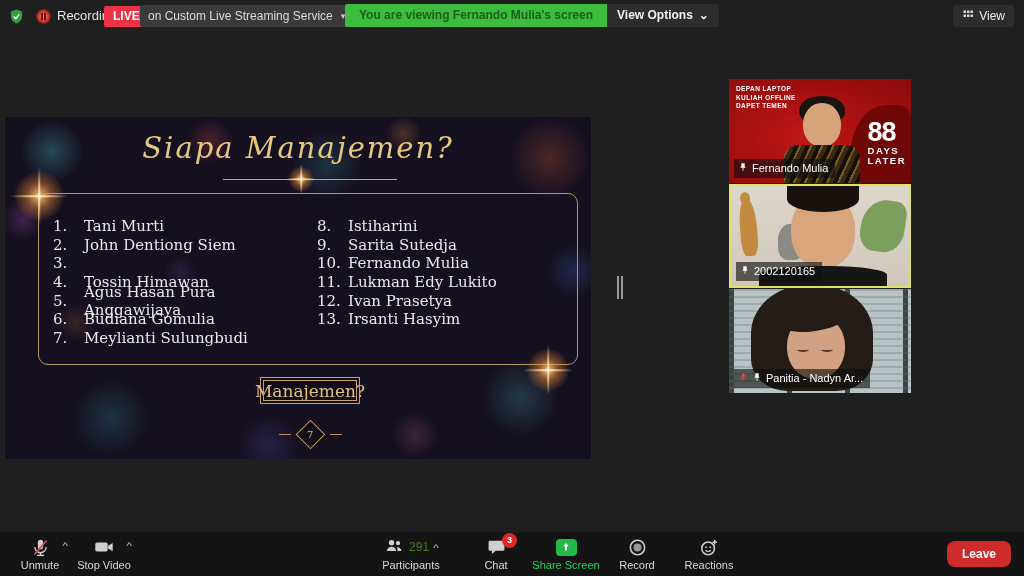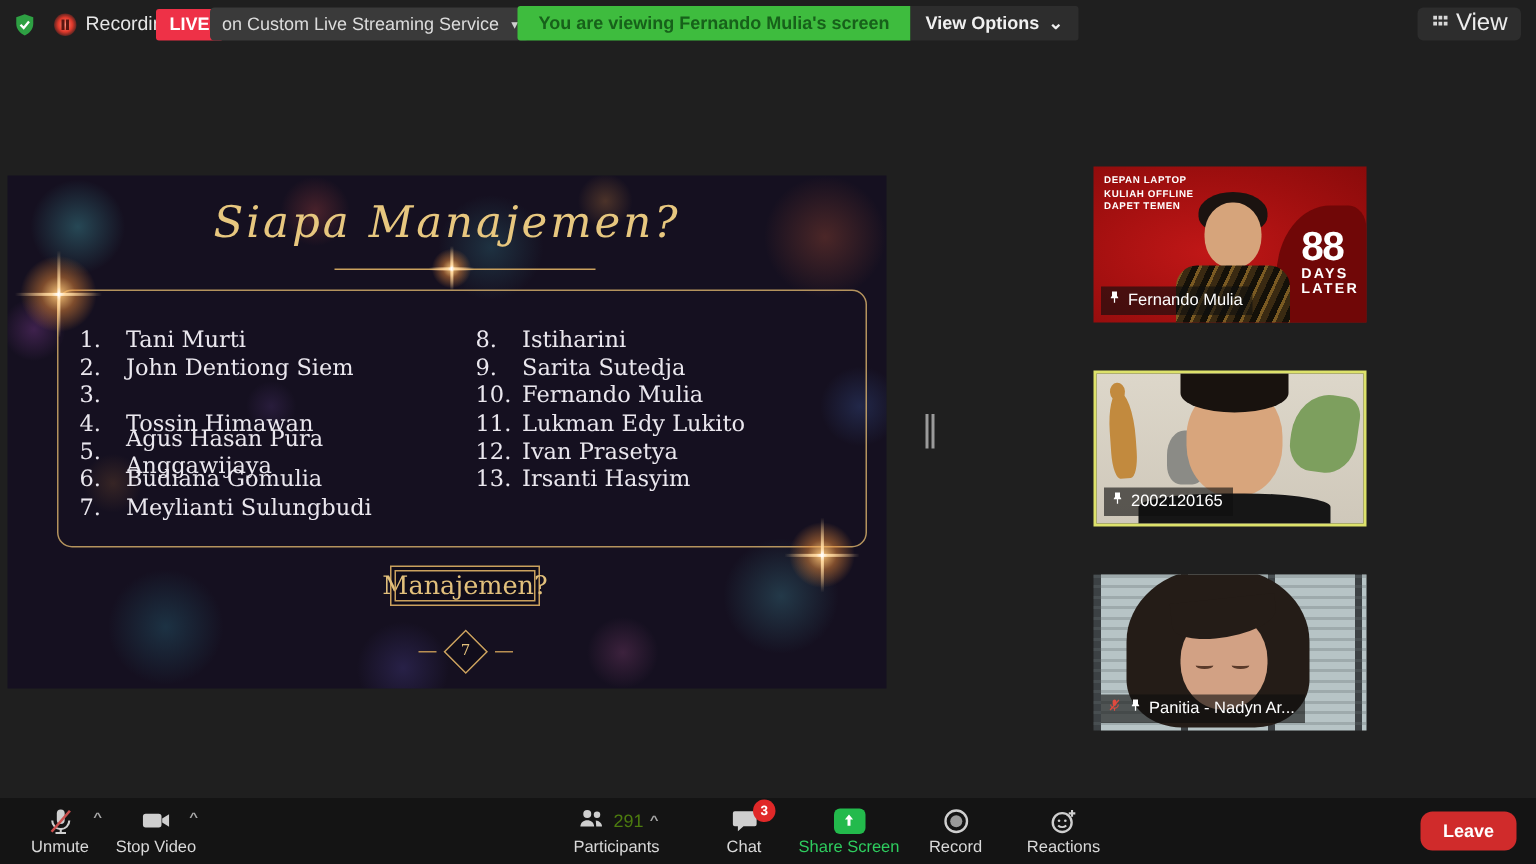--- a/index.html
+++ b/index.html
@@ -18,21 +18,21 @@
     font-size:12px;line-height:21px;padding:0 9px;border-radius:2px;}
   .stream-pill{left:140px;top:5px;height:22px;background:#3a3a3a;border-radius:3px;
     color:#dcdcdc;font-size:12px;line-height:22px;padding:0 8px;display:flex;gap:8px;align-items:center;}
   .stream-pill .caret{font-size:9px;color:#cfcfcf;}
   #banner-wrap{left:345px;top:4px;height:23px;display:flex;}
   .banner{background:#3ebc3e;color:#17611a;font-size:12px;font-weight:bold;
     line-height:23px;padding:0 14px;border-radius:2px 0 0 2px;}
   .view-options{background:#2d2d2d;color:#f0f0f0;font-size:12px;font-weight:bold;line-height:23px;
     padding:0 10px;border-radius:0 2px 2px 0;display:flex;gap:6px;align-items:center;}
   .view-btn{right:10px;top:5px;height:22px;background:#2d2d2d;border-radius:4px;color:#ededed;
-    font-size:16px;line-height:22px;padding:0 9px;display:flex;gap:5px;align-items:center;}
+    font-size:12px;line-height:22px;padding:0 9px;display:flex;gap:5px;align-items:center;}
   
   #slide{left:5px;top:117px;width:586px;height:342px;background:#151020;overflow:hidden;
     background-image:
       radial-gradient(circle 45px at 8% 10%,rgba(60,140,150,.45),transparent 70%),
       radial-gradient(circle 30px at 3% 30%,rgba(125,60,145,.4),transparent 70%),
       radial-gradient(circle 55px at 18% 88%,rgba(40,105,125,.38),transparent 70%),
       radial-gradient(circle 33px at 35% 7%,rgba(150,60,60,.4),transparent 70%),
       radial-gradient(circle 50px at 55% 14%,rgba(50,120,135,.32),transparent 70%),
       radial-gradient(circle 26px at 68% 5%,rgba(185,120,60,.33),transparent 70%),
       radial-gradient(circle 58px at 93% 12%,rgba(150,70,50,.42),transparent 70%),
@@ -69,21 +69,21 @@
   .mgmt-btn span{color:#e2c07c;font-family:"DejaVu Serif",serif;font-size:17px;}
   .page-ind{left:255px;top:300px;width:100px;height:34px;display:flex;align-items:center;justify-content:center;gap:9px;}
   .dash{width:12px;height:1px;background:#b98f52;}
   .diamond{width:21px;height:21px;border:1px solid #caa15e;transform:rotate(45deg);
     display:flex;align-items:center;justify-content:center;background:rgba(10,6,18,.3);}
   .diamond span{transform:rotate(-45deg);color:#e2c07c;font-size:10px;font-family:"DejaVu Serif",serif;}
   
   .handle{left:617px;top:276px;width:6px;height:23px;border-left:2px solid #9a9a9a;border-right:2px solid #9a9a9a;}
   
   #strip{left:729px;top:79px;width:182px;}
-  .tile{position:relative;width:182px;height:104px;margin-bottom:1px;overflow:hidden;background:#000;margin-top:32px;}
+  .tile{position:relative;width:182px;height:104px;margin-bottom:1px;overflow:hidden;background:#000;}
   .name-tag{position:absolute;left:5px;bottom:5px;background:rgba(15,15,15,.62);color:#fff;
     font-size:11px;line-height:17px;padding:1px 7px 1px 4px;display:flex;align-items:center;gap:4px;z-index:3;}
   
   .t1{background:radial-gradient(ellipse at 42% 55%,#c01717 0%,#a00f0f 60%,#8a0b0b 100%);}
   .t1 .silhouette{position:absolute;right:0;bottom:0;width:60px;height:78px;background:#700707;
     border-radius:60% 20% 0 0;}
   .poster-txt{position:absolute;left:7px;top:6px;color:#fff;font-size:6.5px;font-weight:bold;
     line-height:8.5px;letter-spacing:.4px;}
   .poster-88{position:absolute;right:5px;bottom:17px;color:#fff;text-align:left;line-height:1;}
   .poster-88 .big{font-size:27px;font-weight:800;letter-spacing:-1px;}

